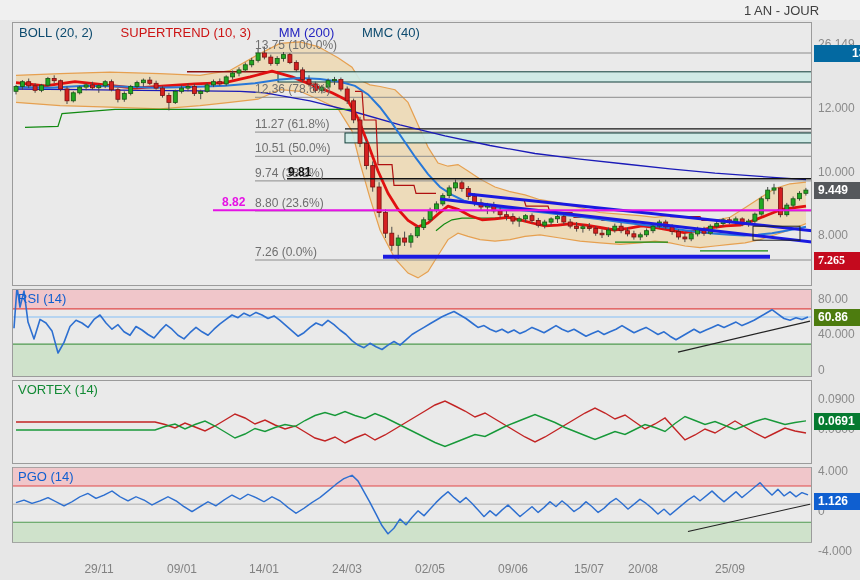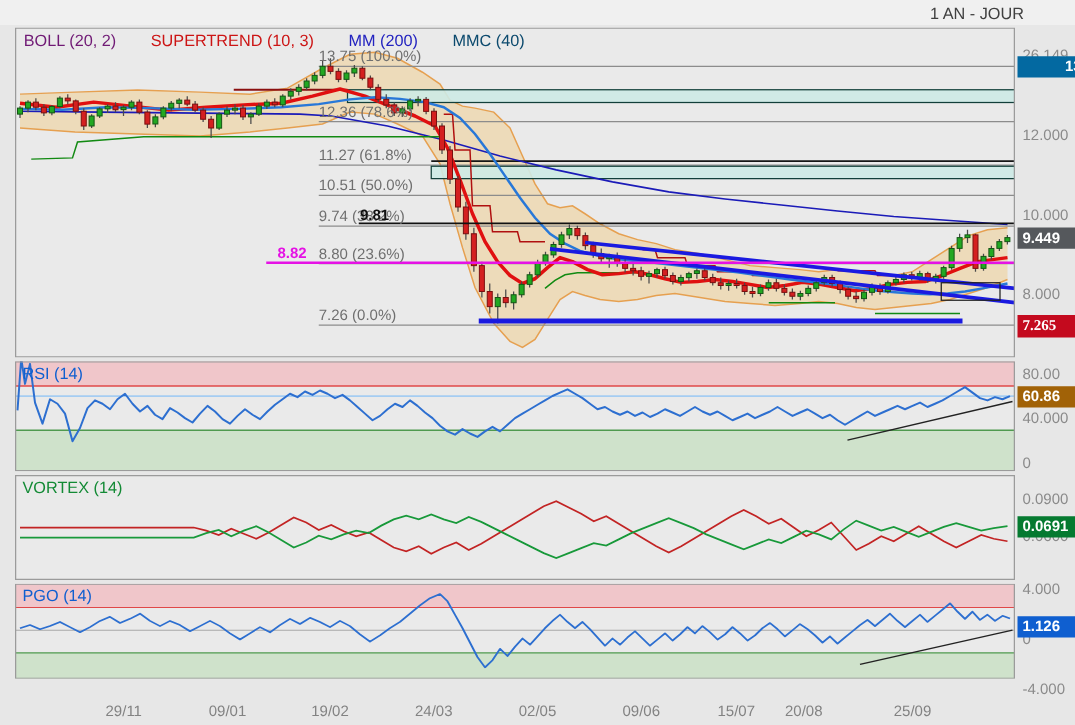--- a/index.html
+++ b/index.html
@@ -24,21 +24,21 @@
   svg text{font-family:"Liberation Sans",sans-serif}
 </style>
 </head>
 <body>
 
 <div class="stage">
   <div class="hdr"></div>
   <div class="tf">1 AN - JOUR</div>
 
   <div class="legend">
-    <span class="legend-item" style="color: #701a75;">BOLL (20, 2)</span>
+    <span class="legend-item" style="color: #0c4a6e;">BOLL (20, 2)</span>
     <span class="legend-item" style="color: rgb(204, 20, 20);">SUPERTREND (10, 3)</span>
     <span class="legend-item" style="color: rgb(36, 36, 192);">MM (200)</span>
     <span class="legend-item" style="color: #0c4a6e;">MMC (40)</span>
   </div>
 
   <div id="main-panel" class="panel">
     <svg id="svg-main" viewBox="12 22 800 264" preserveAspectRatio="none">
         <polygon points="16.0,75.3 60.0,73.7 110.0,72.1 160.0,73.7 200.0,75.3 230.0,70.5 258.0,54.6 280.0,43.4 300.0,41.8 318.0,46.6 338.0,57.8 352.0,67.3 360.0,80.1 370.0,84.9 380.0,86.5 395.0,89.7 408.0,102.4 418.0,124.8 428.0,147.1 438.0,163.0 448.0,166.2 458.0,164.6 468.0,171.0 480.0,179.0 495.0,187.0 510.0,191.7 525.0,194.9 540.0,199.7 560.0,202.9 580.0,207.7 600.0,212.5 620.0,214.1 640.0,215.7 655.0,217.3 670.0,215.7 685.0,217.3 700.0,218.9 715.0,220.4 730.0,217.3 745.0,207.7 760.0,198.1 775.0,188.5 790.0,183.8 806.0,182.2 806.0,223.6 790.0,230.0 775.0,234.8 760.0,239.6 745.0,242.8 730.0,244.4 715.0,246.0 700.0,247.6 685.0,246.0 670.0,242.8 655.0,241.2 640.0,242.8 620.0,244.4 600.0,242.8 580.0,241.2 560.0,238.0 540.0,234.8 525.0,236.4 510.0,239.6 495.0,241.2 480.0,239.6 468.0,236.4 458.0,233.2 448.0,239.6 438.0,255.5 428.0,271.5 418.0,277.9 408.0,273.1 395.0,258.7 380.0,230.0 370.0,198.1 360.0,163.0 352.0,131.1 338.0,108.8 318.0,99.2 300.0,91.3 280.0,89.7 258.0,99.2 230.0,102.4 200.0,105.6 160.0,108.8 110.0,107.2 60.0,105.6 16.0,102.4" fill="#eed7ae" fill-opacity="0.8"></polygon>
         <polyline points="16.0,75.3 60.0,73.7 110.0,72.1 160.0,73.7 200.0,75.3 230.0,70.5 258.0,54.6 280.0,43.4 300.0,41.8 318.0,46.6 338.0,57.8 352.0,67.3 360.0,80.1 370.0,84.9 380.0,86.5 395.0,89.7 408.0,102.4 418.0,124.8 428.0,147.1 438.0,163.0 448.0,166.2 458.0,164.6 468.0,171.0 480.0,179.0 495.0,187.0 510.0,191.7 525.0,194.9 540.0,199.7 560.0,202.9 580.0,207.7 600.0,212.5 620.0,214.1 640.0,215.7 655.0,217.3 670.0,215.7 685.0,217.3 700.0,218.9 715.0,220.4 730.0,217.3 745.0,207.7 760.0,198.1 775.0,188.5 790.0,183.8 806.0,182.2" fill="none" stroke="#e6a050" stroke-width="1.2"></polyline>
         <polyline points="16.0,102.4 60.0,105.6 110.0,107.2 160.0,108.8 200.0,105.6 230.0,102.4 258.0,99.2 280.0,89.7 300.0,91.3 318.0,99.2 338.0,108.8 352.0,131.1 360.0,163.0 370.0,198.1 380.0,230.0 395.0,258.7 408.0,273.1 418.0,277.9 428.0,271.5 438.0,255.5 448.0,239.6 458.0,233.2 468.0,236.4 480.0,239.6 495.0,241.2 510.0,239.6 525.0,236.4 540.0,234.8 560.0,238.0 580.0,241.2 600.0,242.8 620.0,244.4 640.0,242.8 655.0,241.2 670.0,242.8 685.0,246.0 700.0,247.6 715.0,246.0 730.0,244.4 745.0,242.8 760.0,239.6 775.0,234.8 790.0,230.0 806.0,223.6" fill="none" stroke="#e6a050" stroke-width="1.2"></polyline>
@@ -378,28 +378,28 @@
       <div class="ytick" style="top: 327px;">40.000</div>
       <div class="ytick" style="top: 363px;">0</div>
       <div class="ytick" style="top: 392px;">0.0900</div>
       <div class="ytick" style="top: 422px;">0.0600</div>
       <div class="ytick" style="top: 464px;">4.000</div>
       <div class="ytick" style="top: 504px;">0</div>
       <div class="ytick" style="top: 544px;">-4.000</div>
       <div class="badge" style="top: 45px; background: #0369a1; padding-left: 38px;">13.750</div>
       <div class="badge" style="top: 182px; background: rgb(85, 88, 92);">9.449</div>
       <div class="badge" style="top: 252px; background: rgb(196, 10, 30); font-family: Liberation Serif, serif;">7.265</div>
-      <div class="badge" style="top: 309px; background: #a16207;">60.86</div>
+      <div class="badge" style="top: 309px; background: #4d7c0f;">60.86</div>
       <div class="badge" style="top: 413px; background: rgb(5, 122, 48);">0.0691</div>
       <div class="badge" style="top: 493px; background: rgb(15, 95, 208);">1.126</div>
     </div>
   <div id="xaxis-row">
       <div class="xlab" style="left: 75px;">29/11</div>
       <div class="xlab" style="left: 158px;">09/01</div>
-      <div class="xlab" style="left: 240px;">19/02</div>
+      <div class="xlab" style="left: 240px;">14/01</div>
       <div class="xlab" style="left: 323px;">24/03</div>
       <div class="xlab" style="left: 406px;">02/05</div>
       <div class="xlab" style="left: 489px;">09/06</div>
       <div class="xlab" style="left: 565px;">15/07</div>
       <div class="xlab" style="left: 619px;">20/08</div>
       <div class="xlab" style="left: 706px;">25/09</div>
     </div>
 </div>
 
 </body></html>

